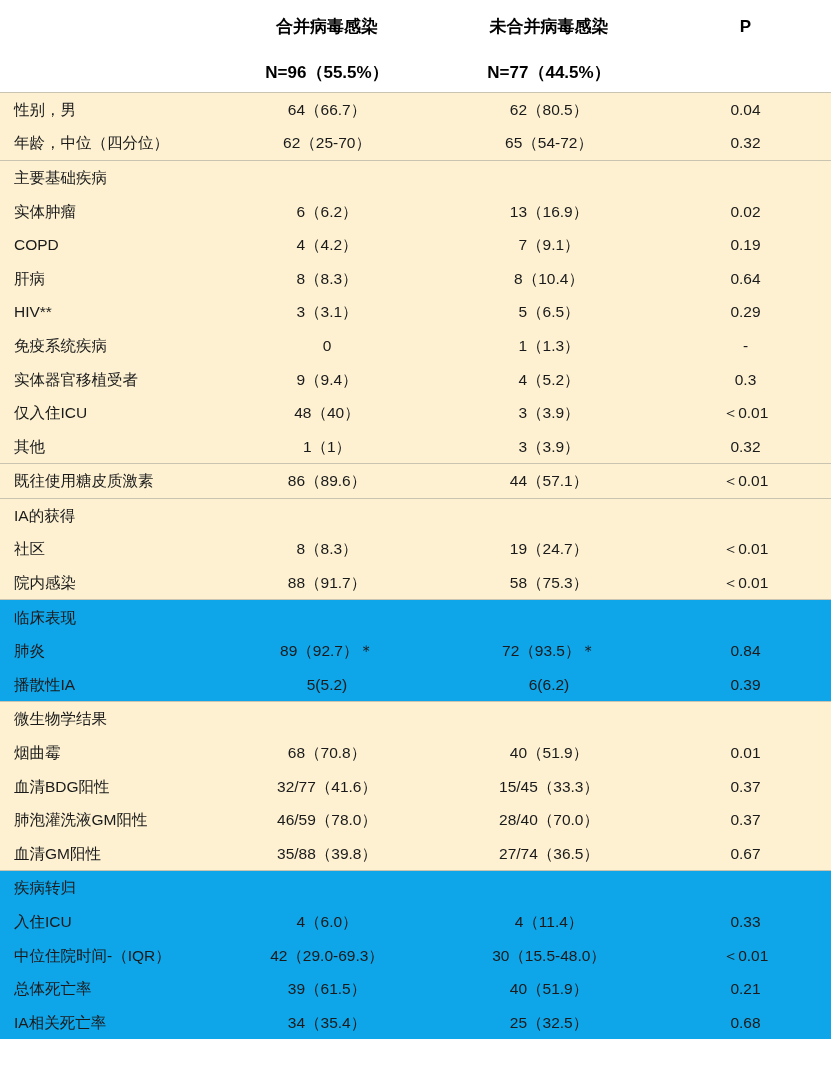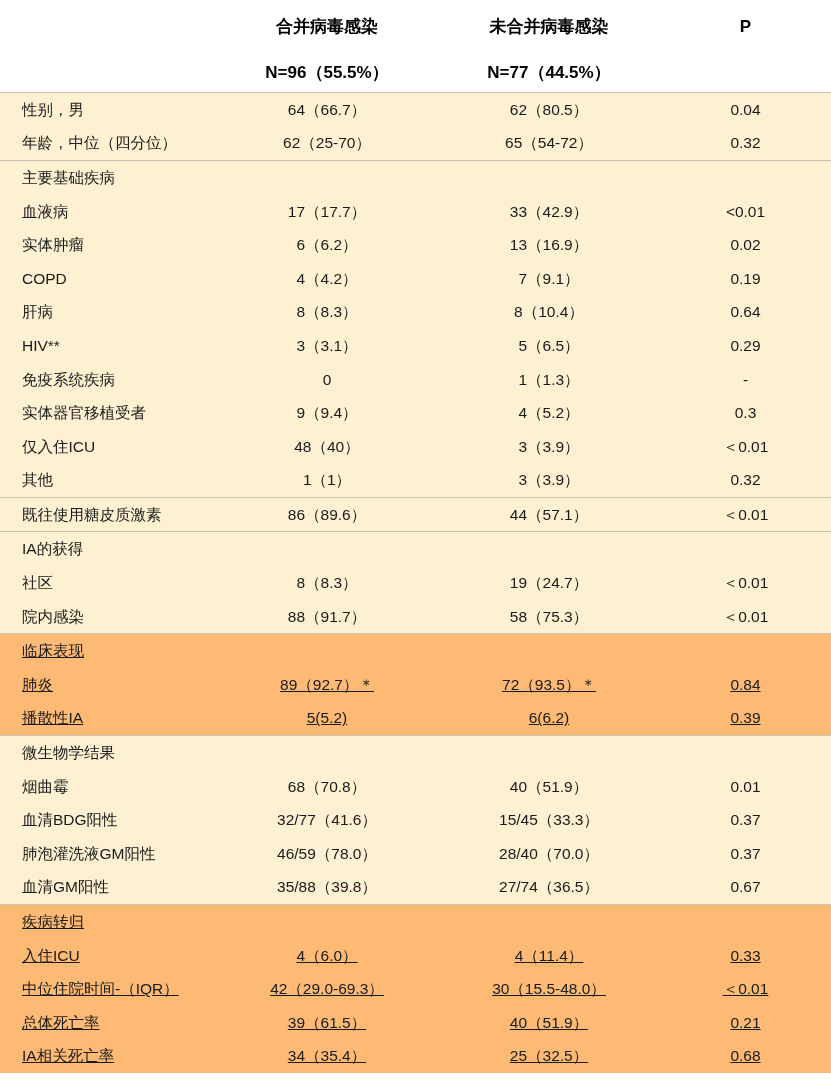--- a/index.html
+++ b/index.html
@@ -54,33 +54,33 @@
   }
 
   tbody td {
     padding: 0;
     height: 33.6px;
     vertical-align: middle;
     line-height: 1.1;
   }
   tbody td.label {
     text-align: left;
-    padding-left: 22px;
+    padding-left: 14px;
     font-size: 15.5px;
   }
   tbody td.val {
     text-align: center;
     font-size: 15.5px;
   }
   tbody td.pval {
     text-align: center;
     font-size: 15.5px;
   }
   tr.band-yellow td { background: #fdf1d2; }
-  tr.band-white td { background: #fdba74; text-decoration: underline; }
+  tr.band-white td { background: #0ea5e9; }
 
   tr.sep-top td {
     border-top: 1px solid #c9c3b2;
   }
 </style>
 </head>
 <body>
 
 <div class="sheet">
   <table class="data-table">
@@ -117,26 +117,20 @@
           <td class="val">65（54-72）</td>
           <td class="pval">0.32</td>
         </tr>
         <tr class="band-yellow sep-top">
           <td class="label">主要基础疾病</td>
           <td class="val"></td>
           <td class="val"></td>
           <td class="pval"></td>
         </tr>
         <tr class="band-yellow">
-          <td class="label">血液病</td>
-          <td class="val">17（17.7）</td>
-          <td class="val">33（42.9）</td>
-          <td class="pval">&lt;0.01</td>
-        </tr>
-        <tr class="band-yellow">
           <td class="label">实体肿瘤</td>
           <td class="val">6（6.2）</td>
           <td class="val">13（16.9）</td>
           <td class="pval">0.02</td>
         </tr>
         <tr class="band-yellow">
           <td class="label">COPD</td>
           <td class="val">4（4.2）</td>
           <td class="val">7（9.1）</td>
           <td class="pval">0.19</td>

